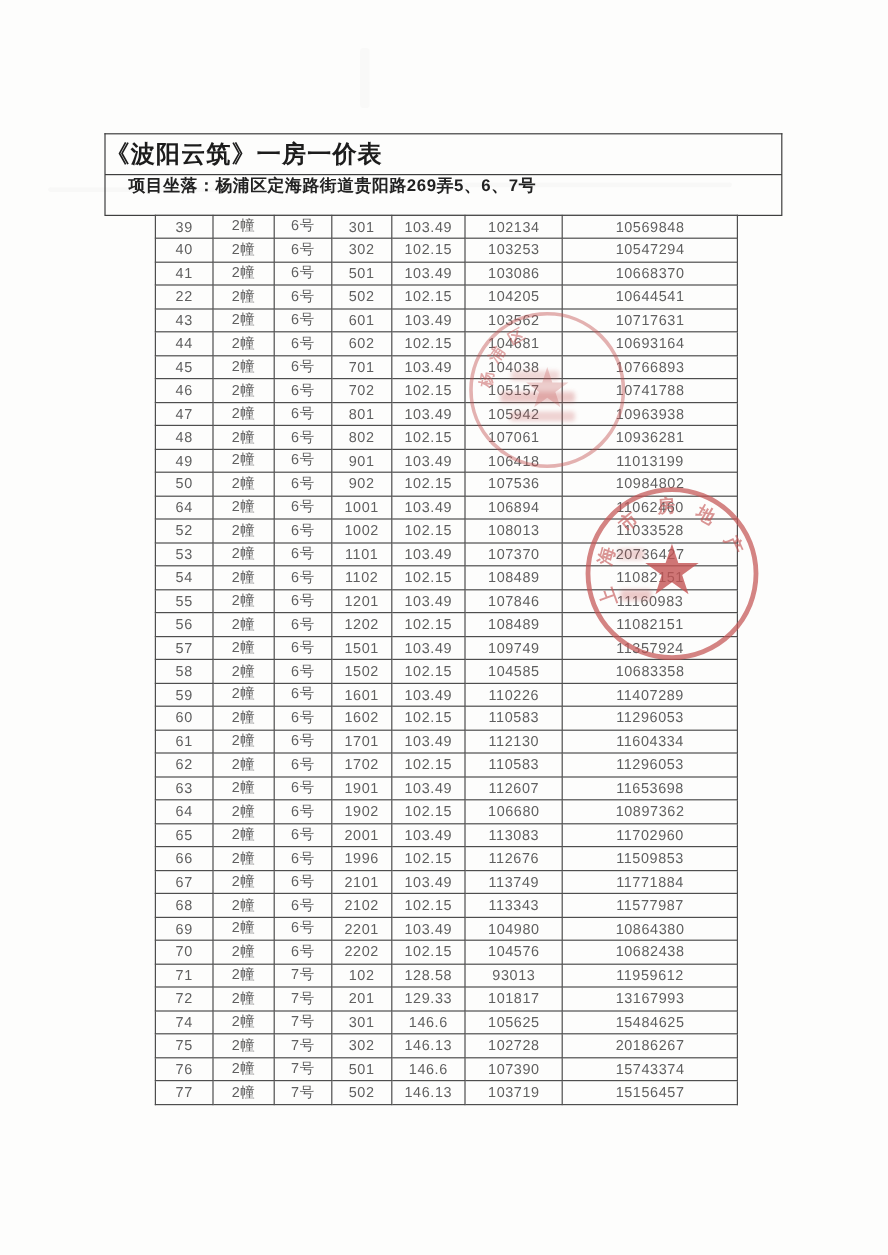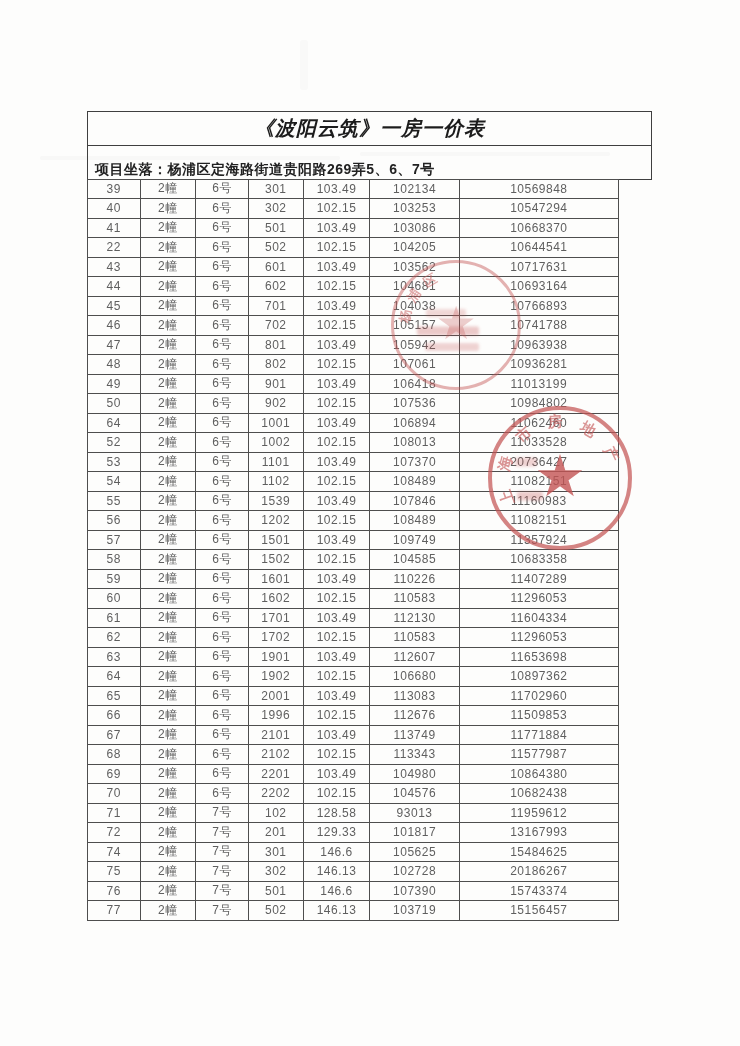--- a/index.html
+++ b/index.html
@@ -5,36 +5,37 @@
   html,body{margin:0;padding:0;}
   body{
     width:740px;height:1046px;position:relative;overflow:hidden;
     background:#fdfdfc;
     font-family:"Liberation Sans","DejaVu Sans",sans-serif;
   }
   .scan-noise{position:absolute;background:#9aa0a0;border-radius:3px;pointer-events:none;}
   .doc{position:absolute;left:87px;top:111px;width:565px;}
   .title-box{
     box-sizing:border-box;border:1.5px solid #3f3f3f;border-bottom:none;
-    height:34px;display:flex;align-items:center;justify-content:center;font-style:italic;
+    height:34px;display:flex;align-items:center;
   }
   .title-box span{
     font-size:20px;font-weight:bold;color:#1c1c1c;letter-spacing:1px;
     font-family:"Liberation Sans","DejaVu Sans",sans-serif;
   }
   .subtitle-box{
     box-sizing:border-box;border:1.5px solid #3f3f3f;
-    height:35px;display:flex;align-items:flex-end;padding-left:7px;
+    height:35px;display:flex;align-items:flex-start;padding-left:19px;
   }
   .subtitle-box .lbl, .subtitle-box .val{
     font-size:14px;font-weight:bold;color:#222;letter-spacing:.5px;
   }
   table.price{
-    width:532px;border-collapse:collapse;table-layout:fixed;
+    width:486px;border-collapse:collapse;table-layout:fixed;
     margin-top:-1.5px;
+    margin-left:42px;
   }
   table.price td{
     box-sizing:border-box;border:1px solid #4e4e4e;
     height:19.5px;padding:0;text-align:center;vertical-align:middle;
     font-size:12px;color:#5f5f5f;letter-spacing:.5px;
     white-space:nowrap;overflow:hidden;
   }
   .seal{
     position:absolute;border-radius:50%;pointer-events:none;
   }
@@ -221,21 +222,21 @@
           <td>6号</td>
           <td>1102</td>
           <td>102.15</td>
           <td>108489</td>
           <td>11082151</td>
         </tr>
         <tr>
           <td>55</td>
           <td>2幢</td>
           <td>6号</td>
-          <td>1539</td>
+          <td>1201</td>
           <td>103.49</td>
           <td>107846</td>
           <td>11160983</td>
         </tr>
         <tr>
           <td>56</td>
           <td>2幢</td>
           <td>6号</td>
           <td>1202</td>
           <td>102.15</td>

